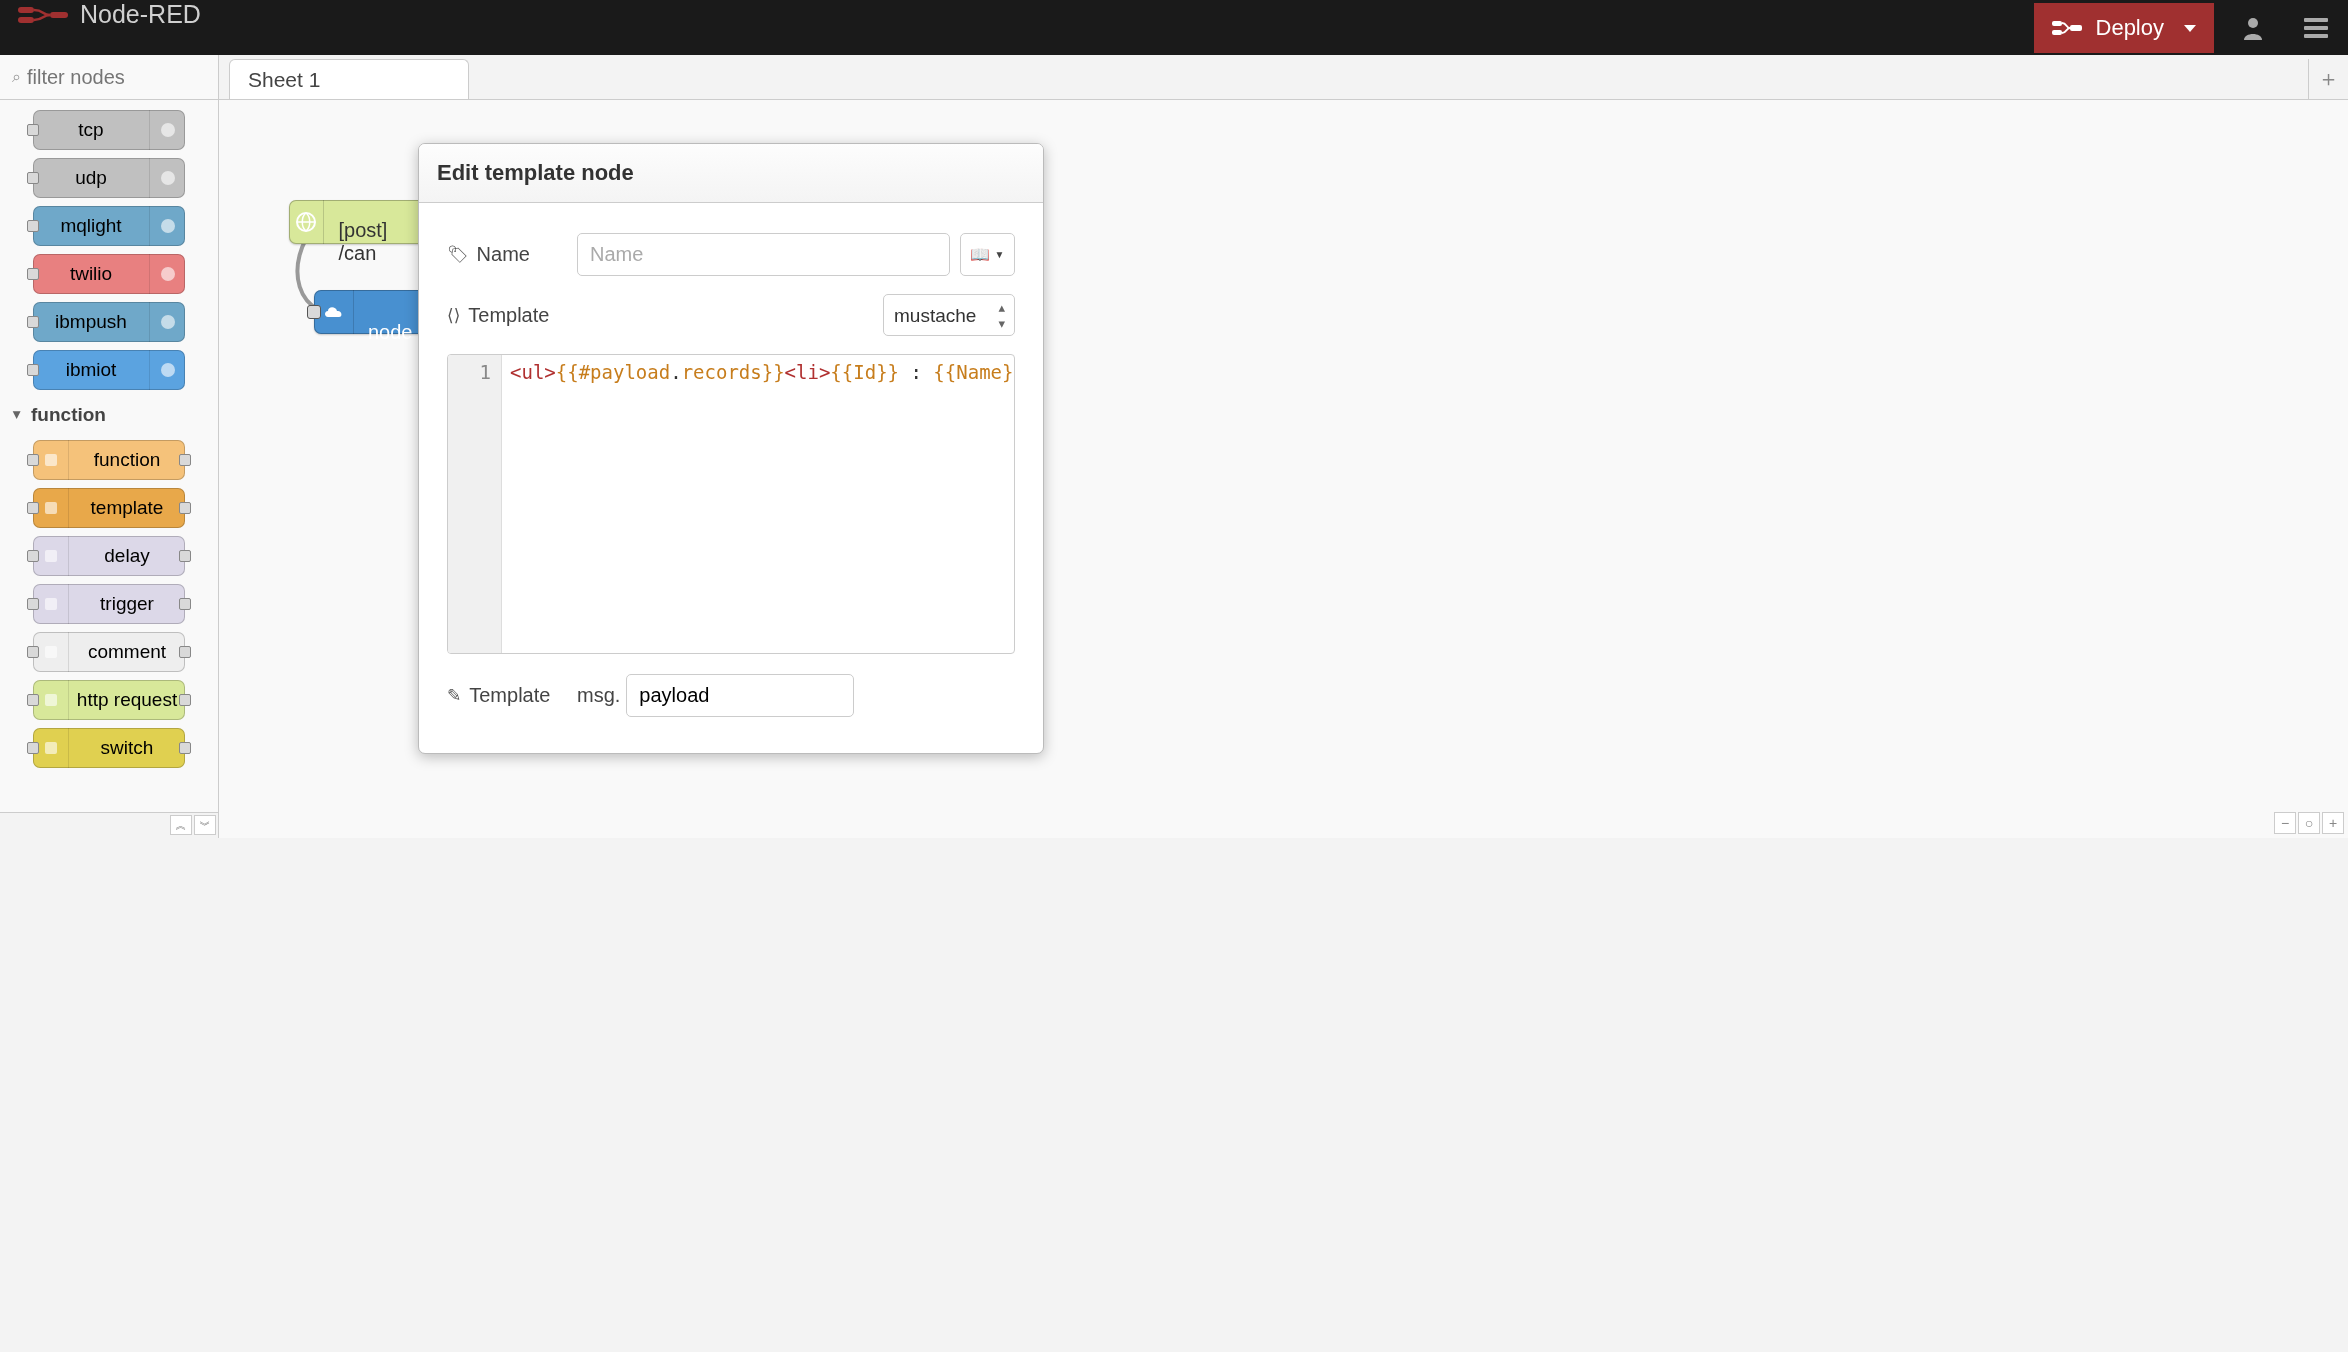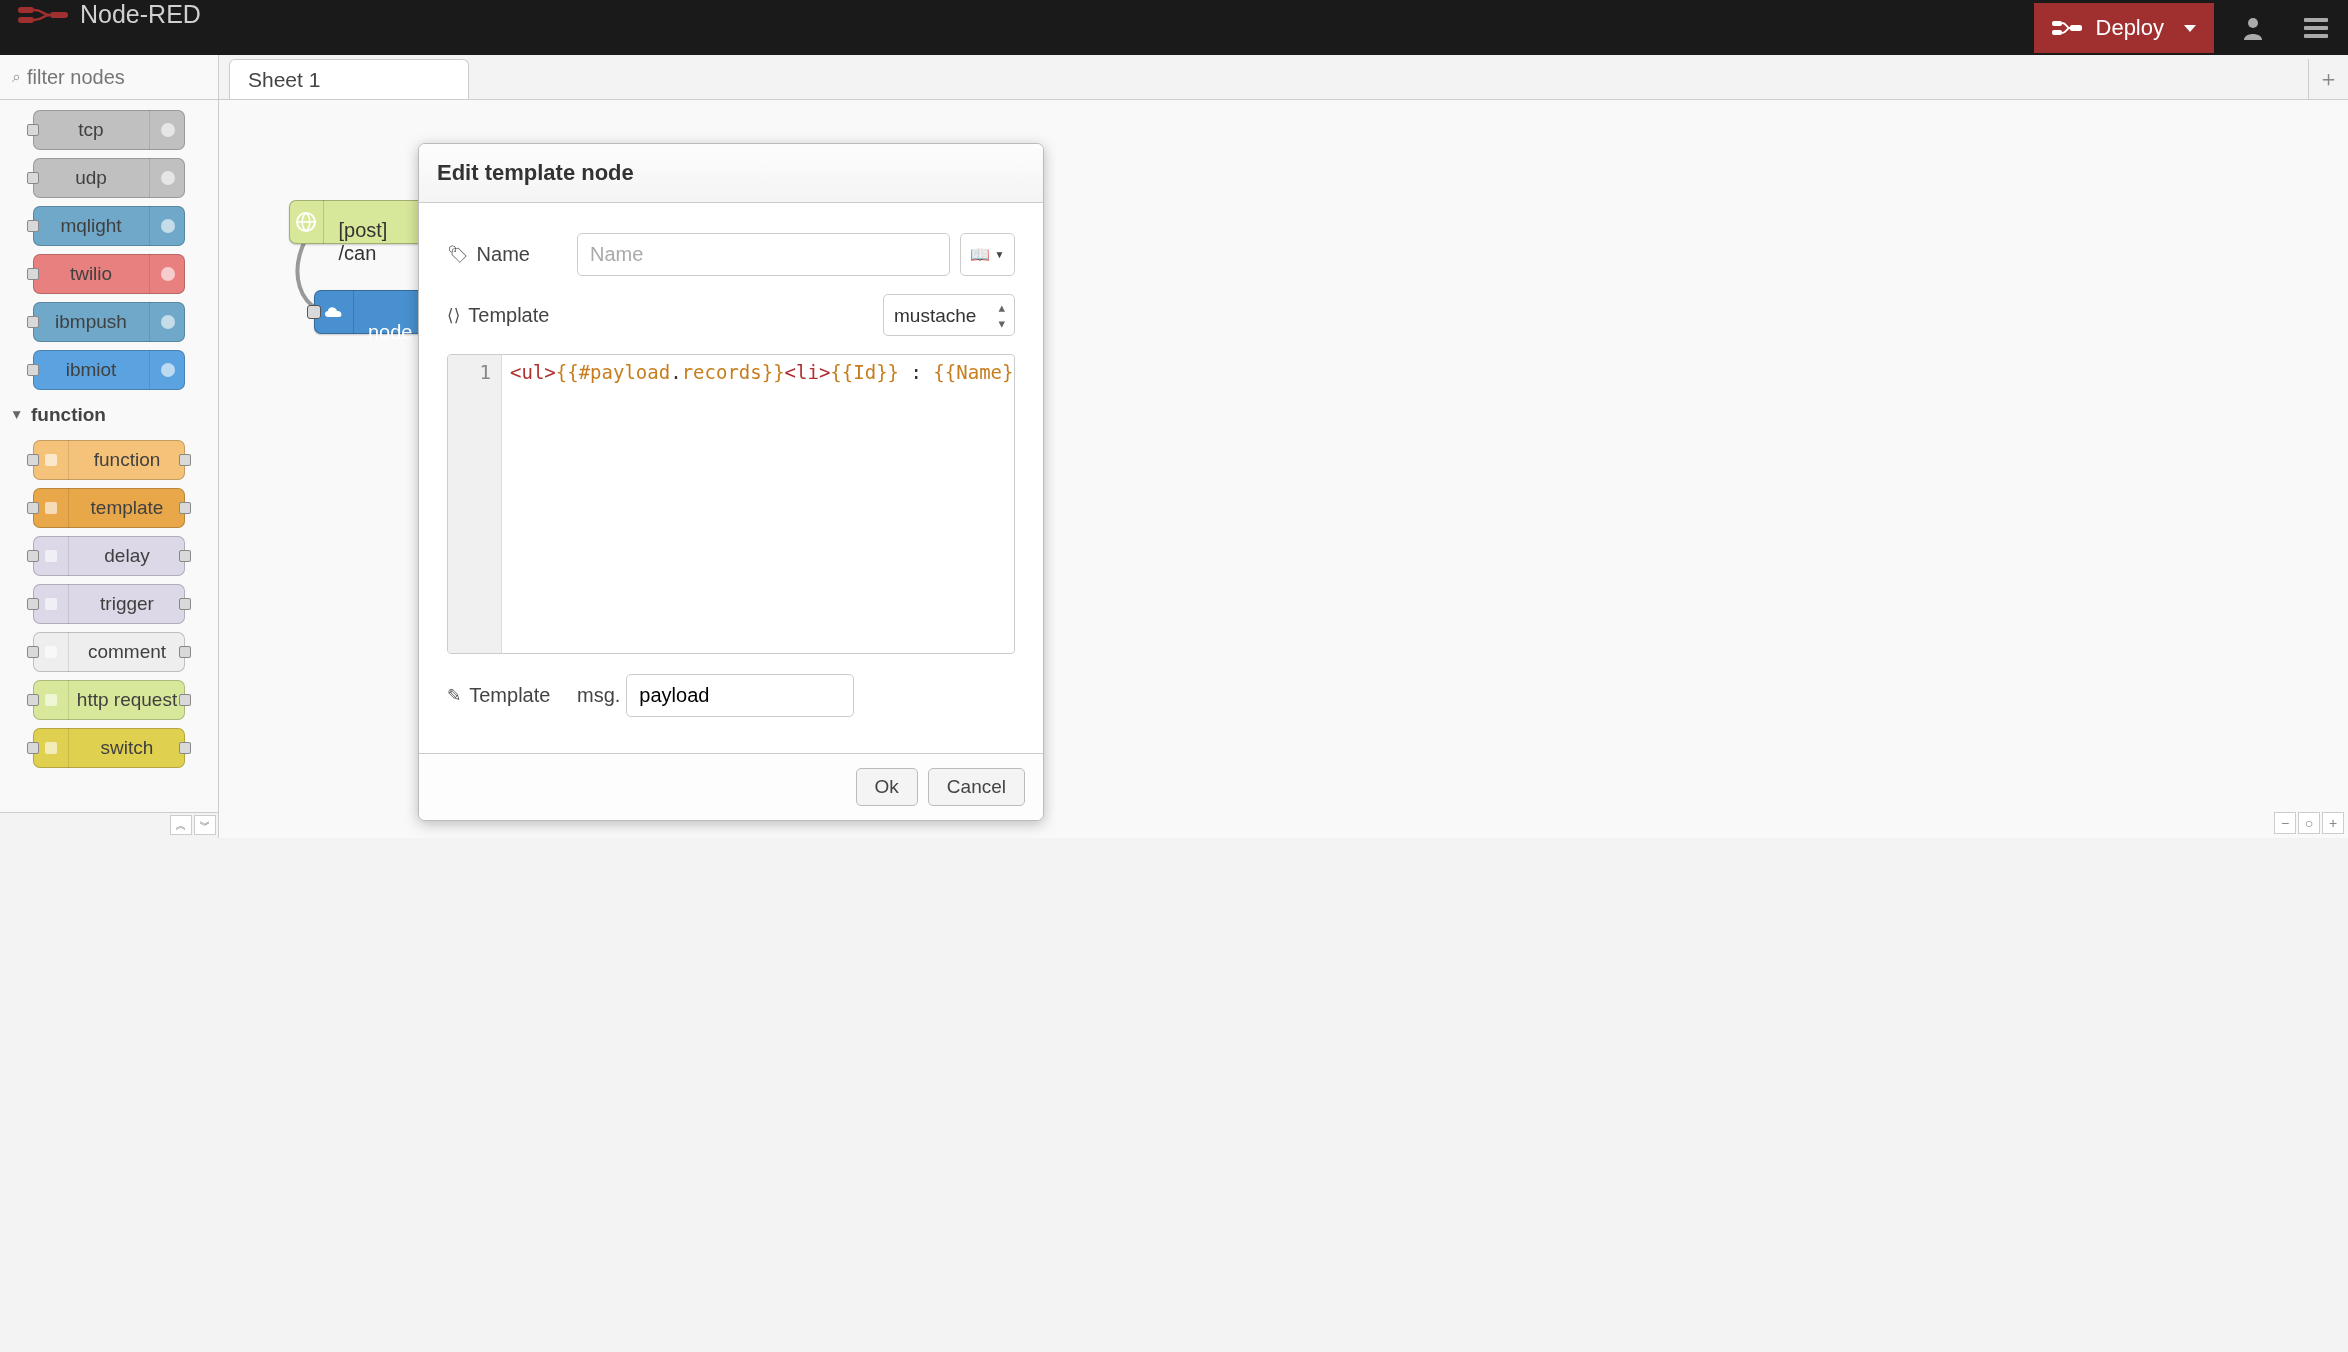--- a/index.html
+++ b/index.html
@@ -23,21 +23,21 @@
 .main { display: flex; height: calc(100vh - 55px); height: calc(838px - 55px); position: relative; }
 
 
 .palette { width: 219px; background: #f9f9f9; border-right: 1px solid #ccc; display: flex; flex-direction: column; }
 .palette-search { height: 45px; border-bottom: 1px solid #ccc; display: flex; align-items: center; padding: 0 12px; color: #999; }
 .palette-search .mag { font-size: 16px; margin-right: 6px; }
 .palette-search input { border: none; background: transparent; font-size: 20px; color: #999; width: 100%; outline: none; }
 .palette-nodes { flex: 1; overflow-y: auto; padding: 6px 0; }
 .palette-node-wrap { display: flex; align-items: center; justify-content: center; padding: 4px 0; }
 .palette-node { width: 152px; height: 40px; border-radius: 7px; display: flex; align-items: center; position: relative; font-size: 19px; box-shadow: inset 0 0 0 1px rgba(0,0,0,0.2); }
-.palette-node .label { flex: 1; text-align: center; color: #404040; }
+.palette-node .label { flex: 1; text-align: center; color: #000000; }
 .palette-node .icon-right { width: 36px; height: 100%; display: flex; align-items: center; justify-content: center; border-left: 1px solid rgba(0,0,0,0.1); border-radius: 0 7px 7px 0; }
 .palette-node .icon-left { width: 36px; height: 100%; display: flex; align-items: center; justify-content: center; border-right: 1px solid rgba(0,0,0,0.1); border-radius: 7px 0 0 7px; }
 .palette-port { width: 12px; height: 12px; background: #d9d9d9; border: 1px solid #888; border-radius: 2px; position: absolute; }
 .port-left { left: -6px; top: 14px; }
 .port-right { right: -6px; top: 14px; }
 .palette-category { display: flex; align-items: center; padding: 10px 14px; font-size: 19px; font-weight: bold; color: #444; cursor: pointer; }
 .palette-category .chev { margin-right: 10px; transform: rotate(90deg); font-size: 14px; color: #666; }
 .palette-footer { height: 26px; border-top: 1px solid #ccc; background: #f3f3f3; display: flex; justify-content: flex-end; gap: 2px; padding: 2px; }
 .palette-footer-btn { width: 22px; height: 20px; border: 1px solid #ccc; background: #fff; display: flex; align-items: center; justify-content: center; font-size: 11px; color: #888; cursor: pointer; }
 
@@ -377,18 +377,14 @@
       </div>
       <div class="form-row" style="margin-top:20px;">
         <div class="form-label">
           <span class="ficon">✎</span>
           <span>Template</span>
         </div>
         <span class="prop-msg">msg.</span>
         <input class="prop-input" value="payload" style="">
       </div>
     </div>
-    <div class="dialog-footer">
-      <button class="dlg-btn">Ok</button>
-      <button class="dlg-btn">Cancel</button>
-    </div>
   </div>
 </div>
 
 </body></html>

